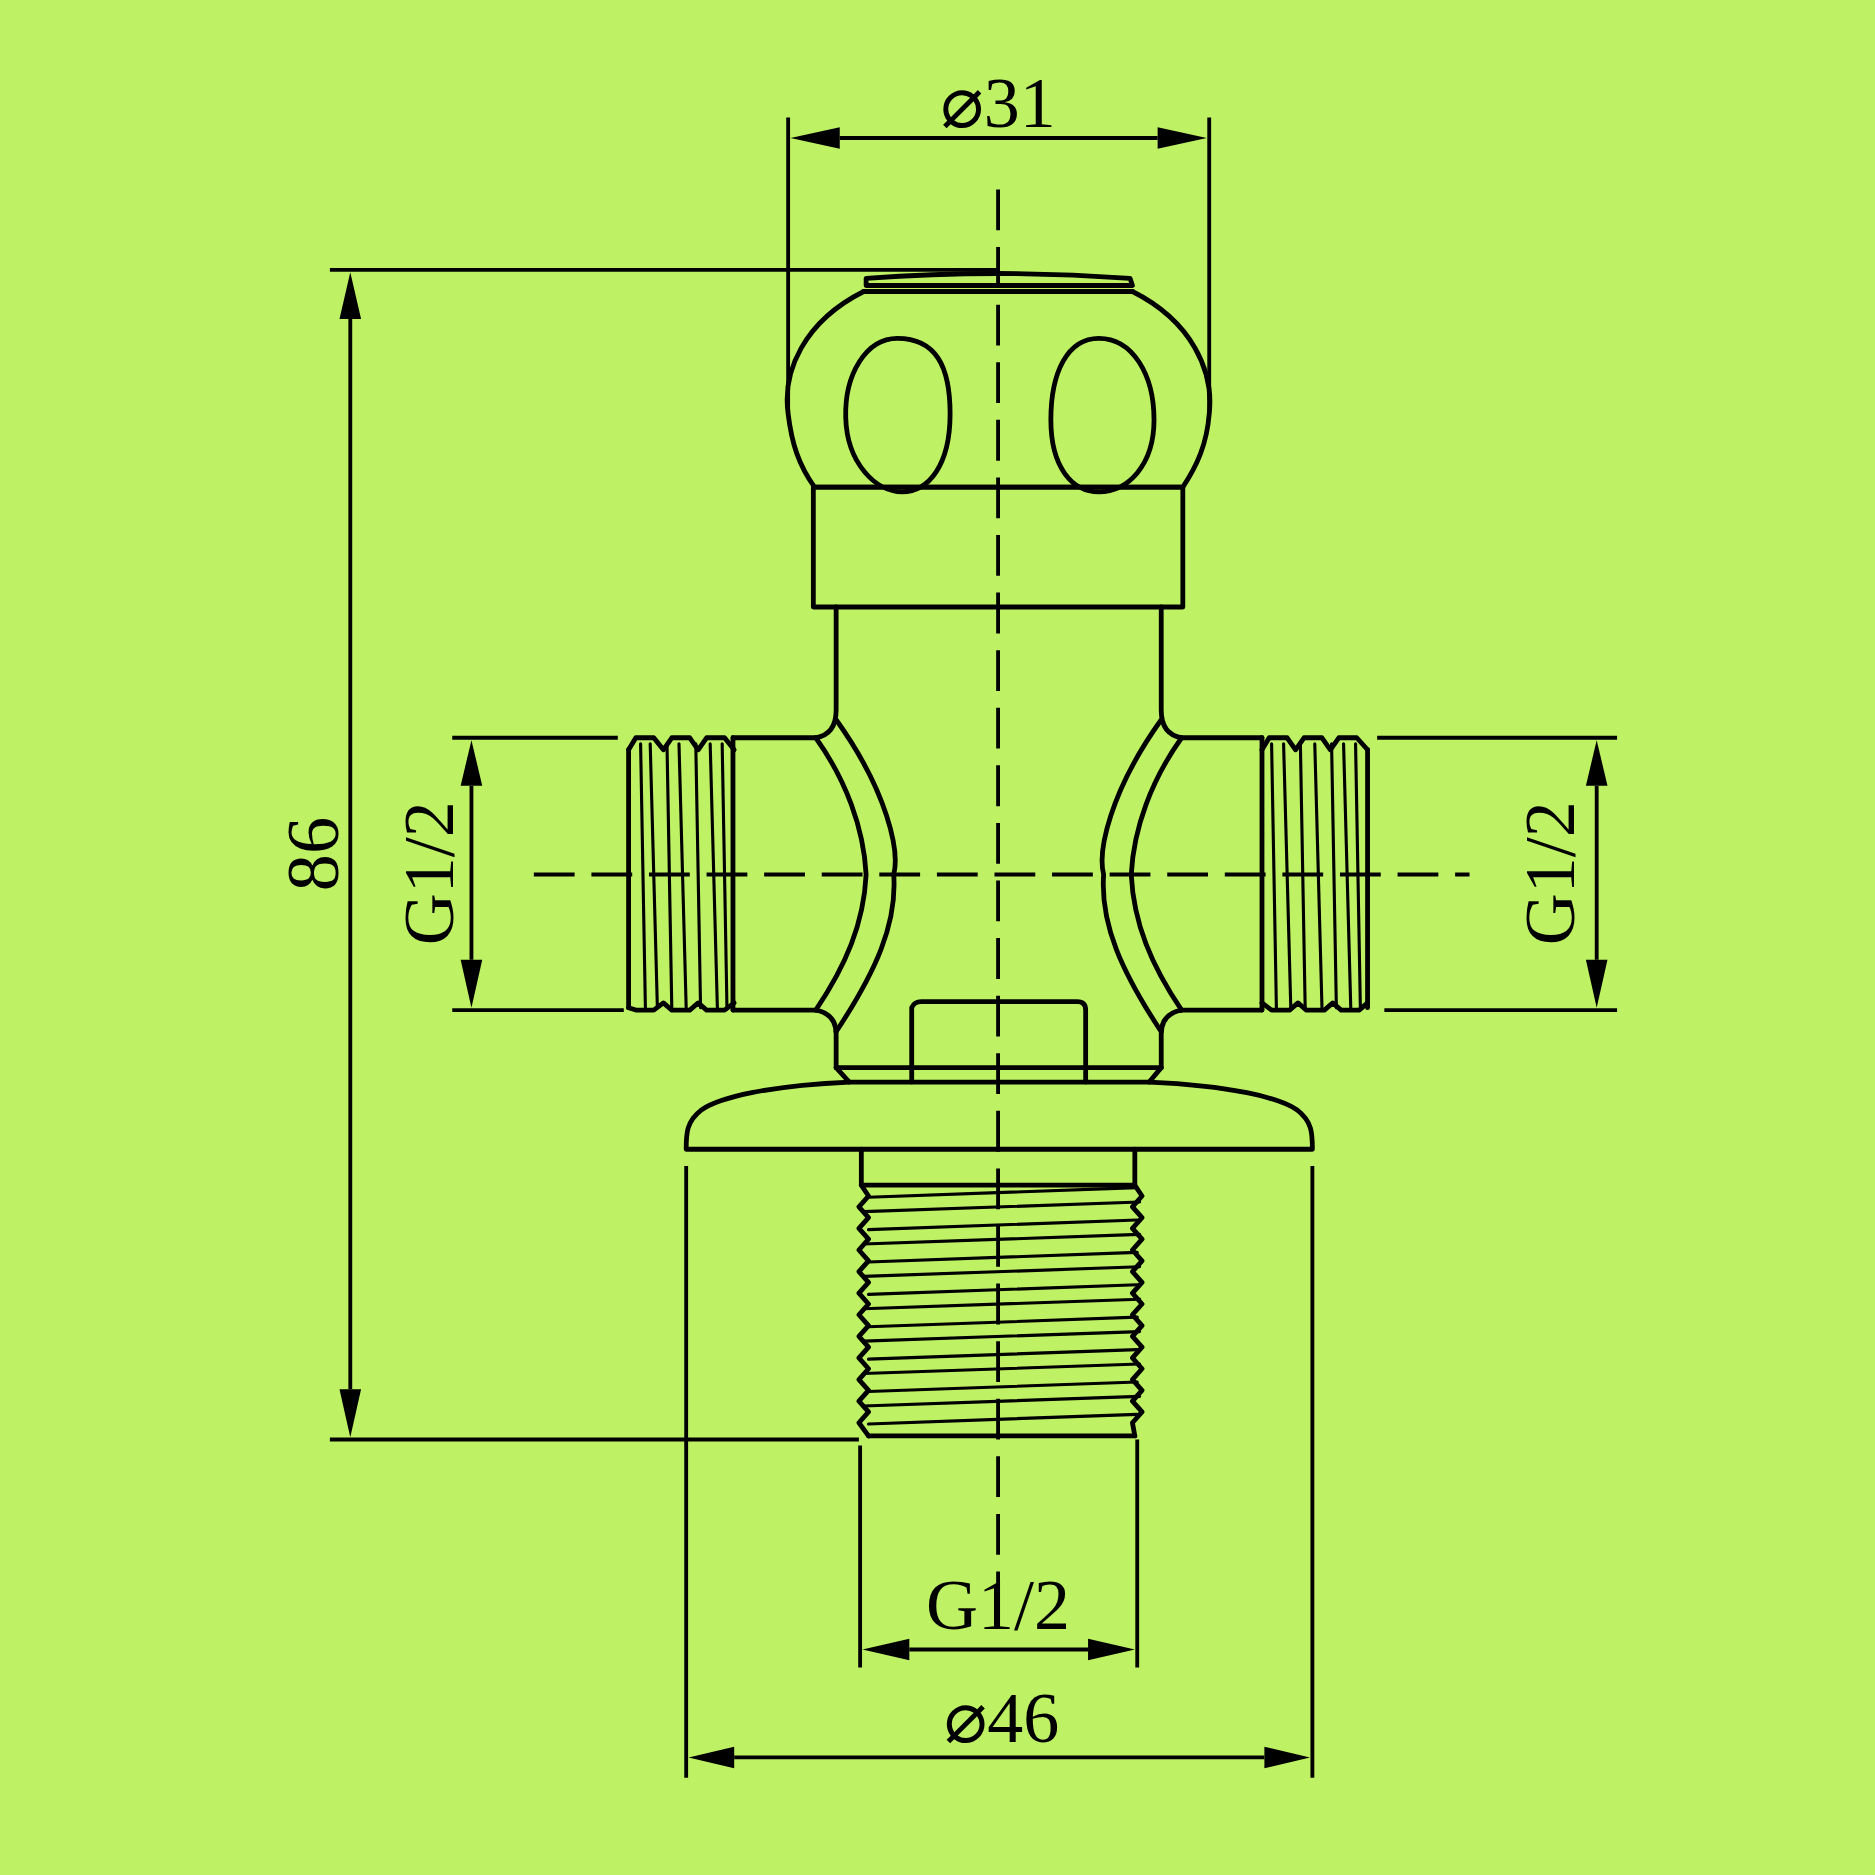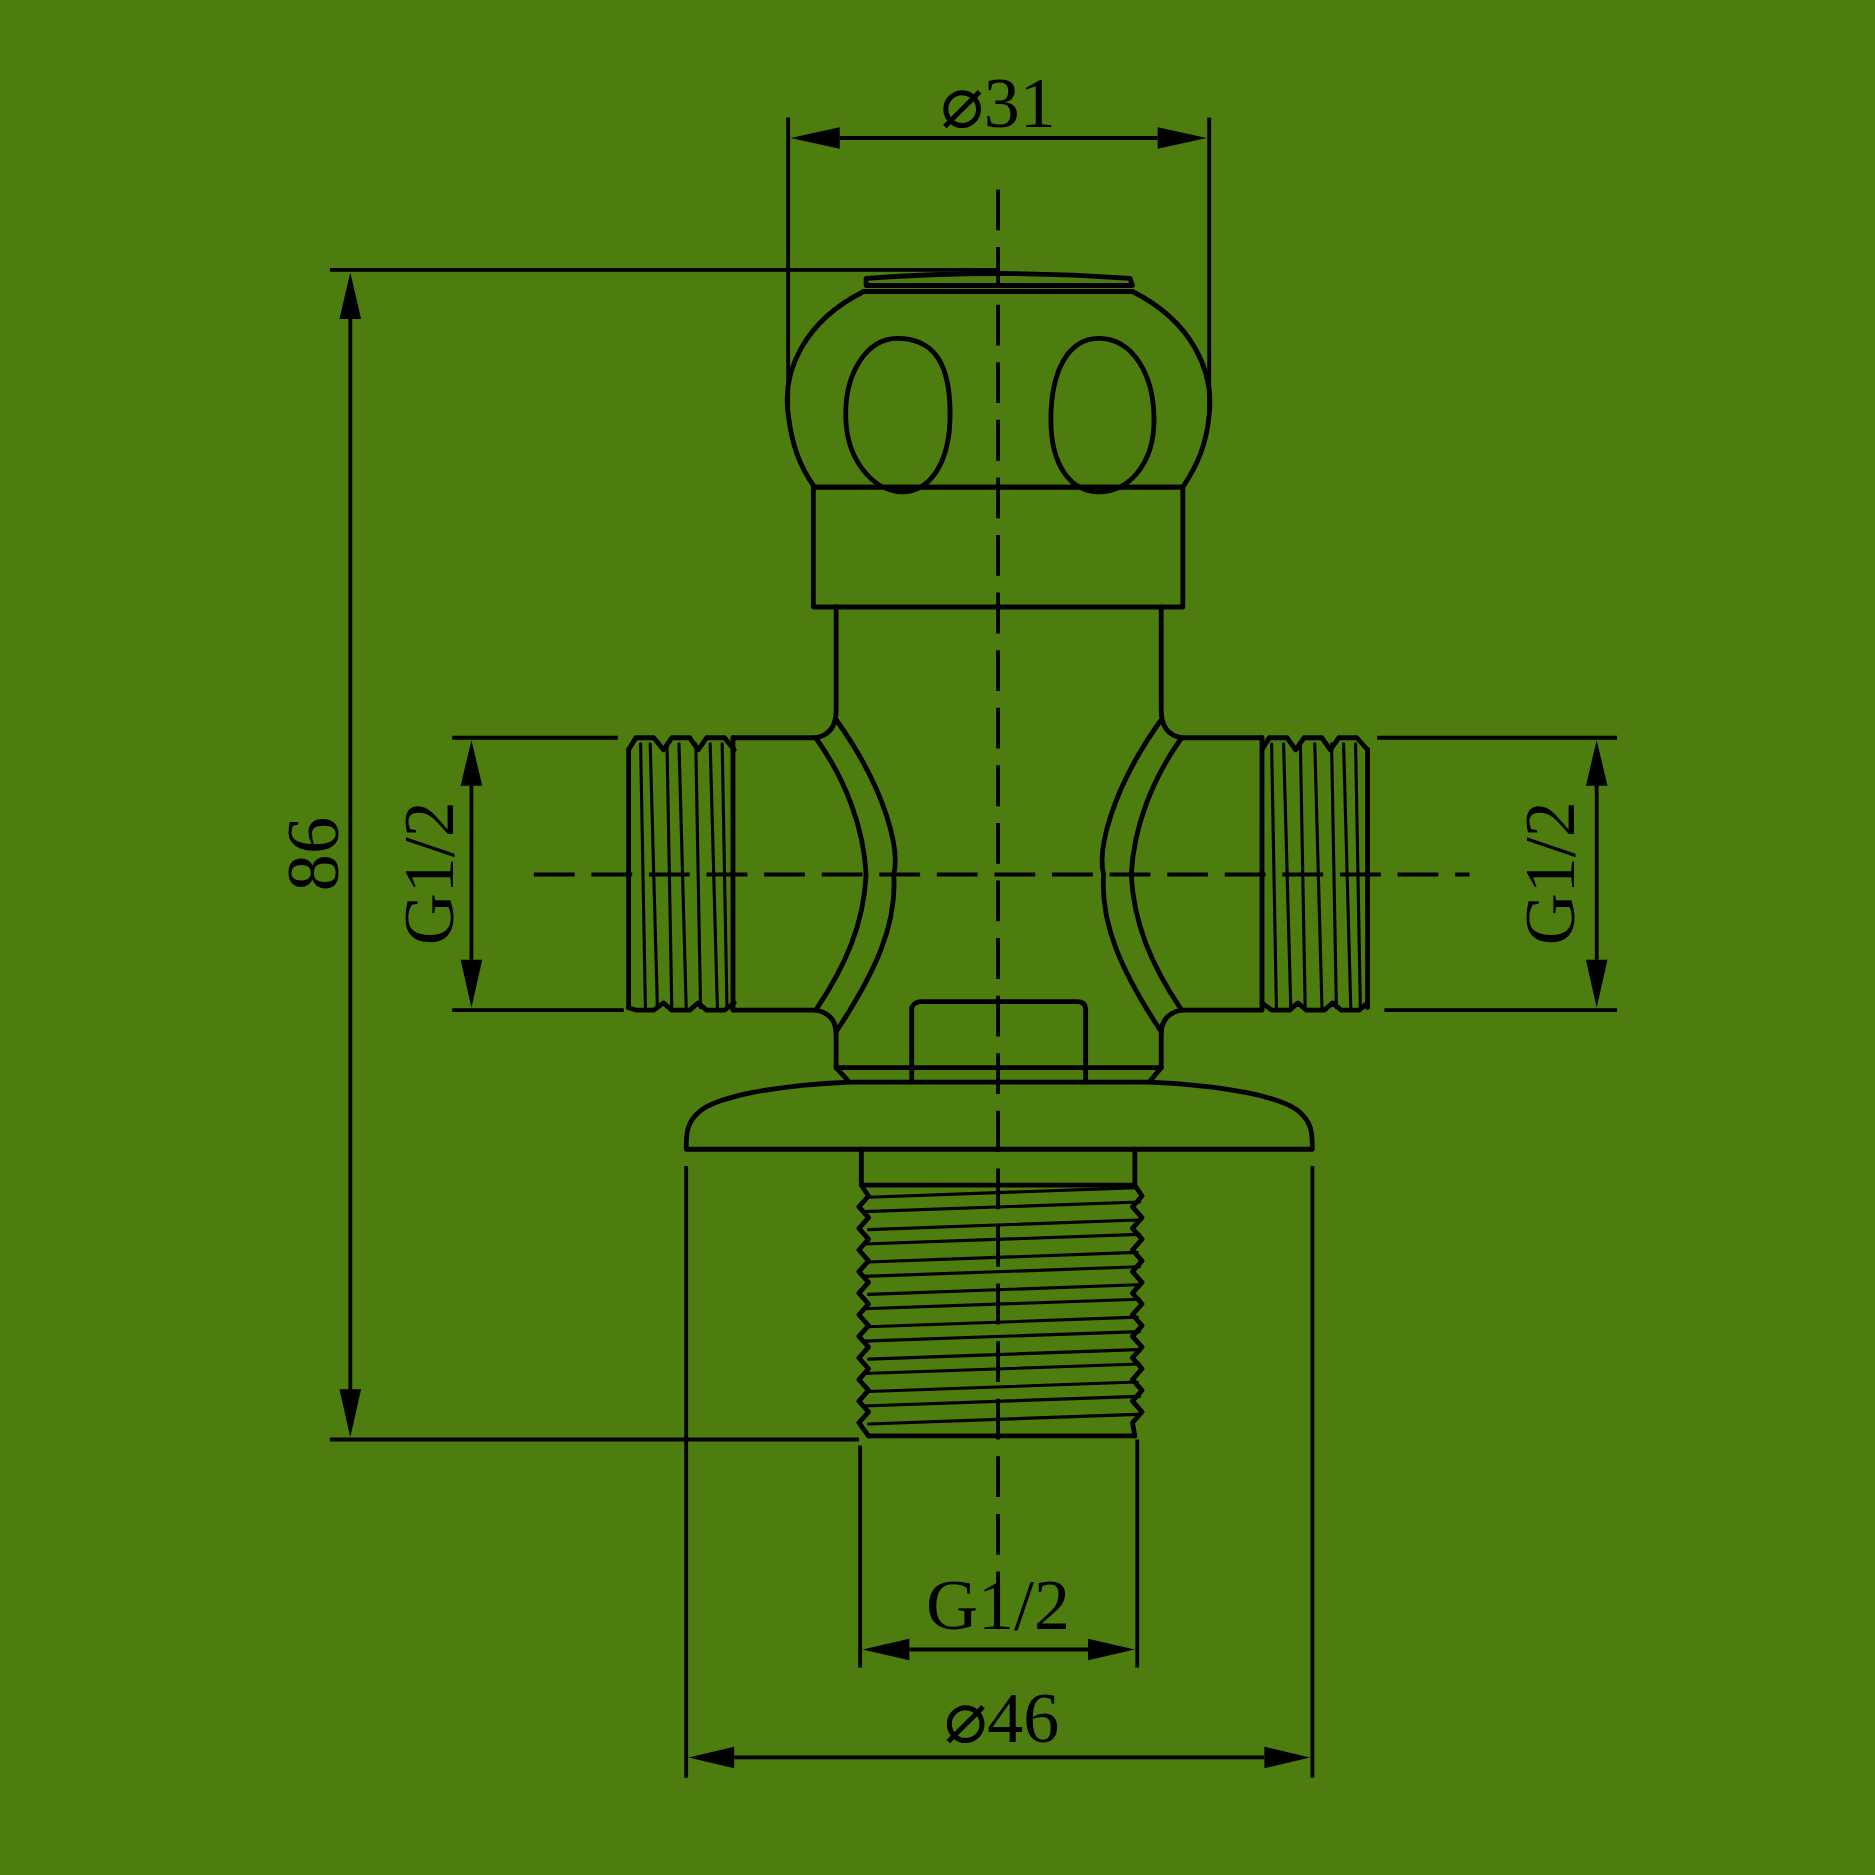--- a/index.html
+++ b/index.html
@@ -1,17 +1,17 @@
 <!DOCTYPE html>
 <html><head>
   <meta charset="utf-8">
   <style>
     html, body { margin: 0; padding: 0; background: #ffffff; }
     body { width: 1875px; height: 1875px; overflow: hidden; }
-    .canvas { position: relative; width: 1875px; height: 1875px; background: #4d7c0f; }
+    .canvas { position: relative; width: 1875px; height: 1875px; background: #bef264; }
     svg { position: absolute; left: 0; top: 0; width: 1875px; height: 1875px; }
     .ln { fill: none; stroke: #000; stroke-width: 4; stroke-linecap: round; stroke-linejoin: round; }
     .thin { fill: none; stroke: #000; stroke-width: 2.6; stroke-linecap: round; }
     .center { fill: none; stroke: #000; stroke-width: 3.2; stroke-dasharray: 34 14; }
     .dim { fill: none; stroke: #000; stroke-width: 3.2; }
     .arrow { fill: #000; stroke: none; }
     .lbl { font-family: "Liberation Serif", "DejaVu Serif", serif; fill: #000; }
   </style>
 </head>
 <body>

